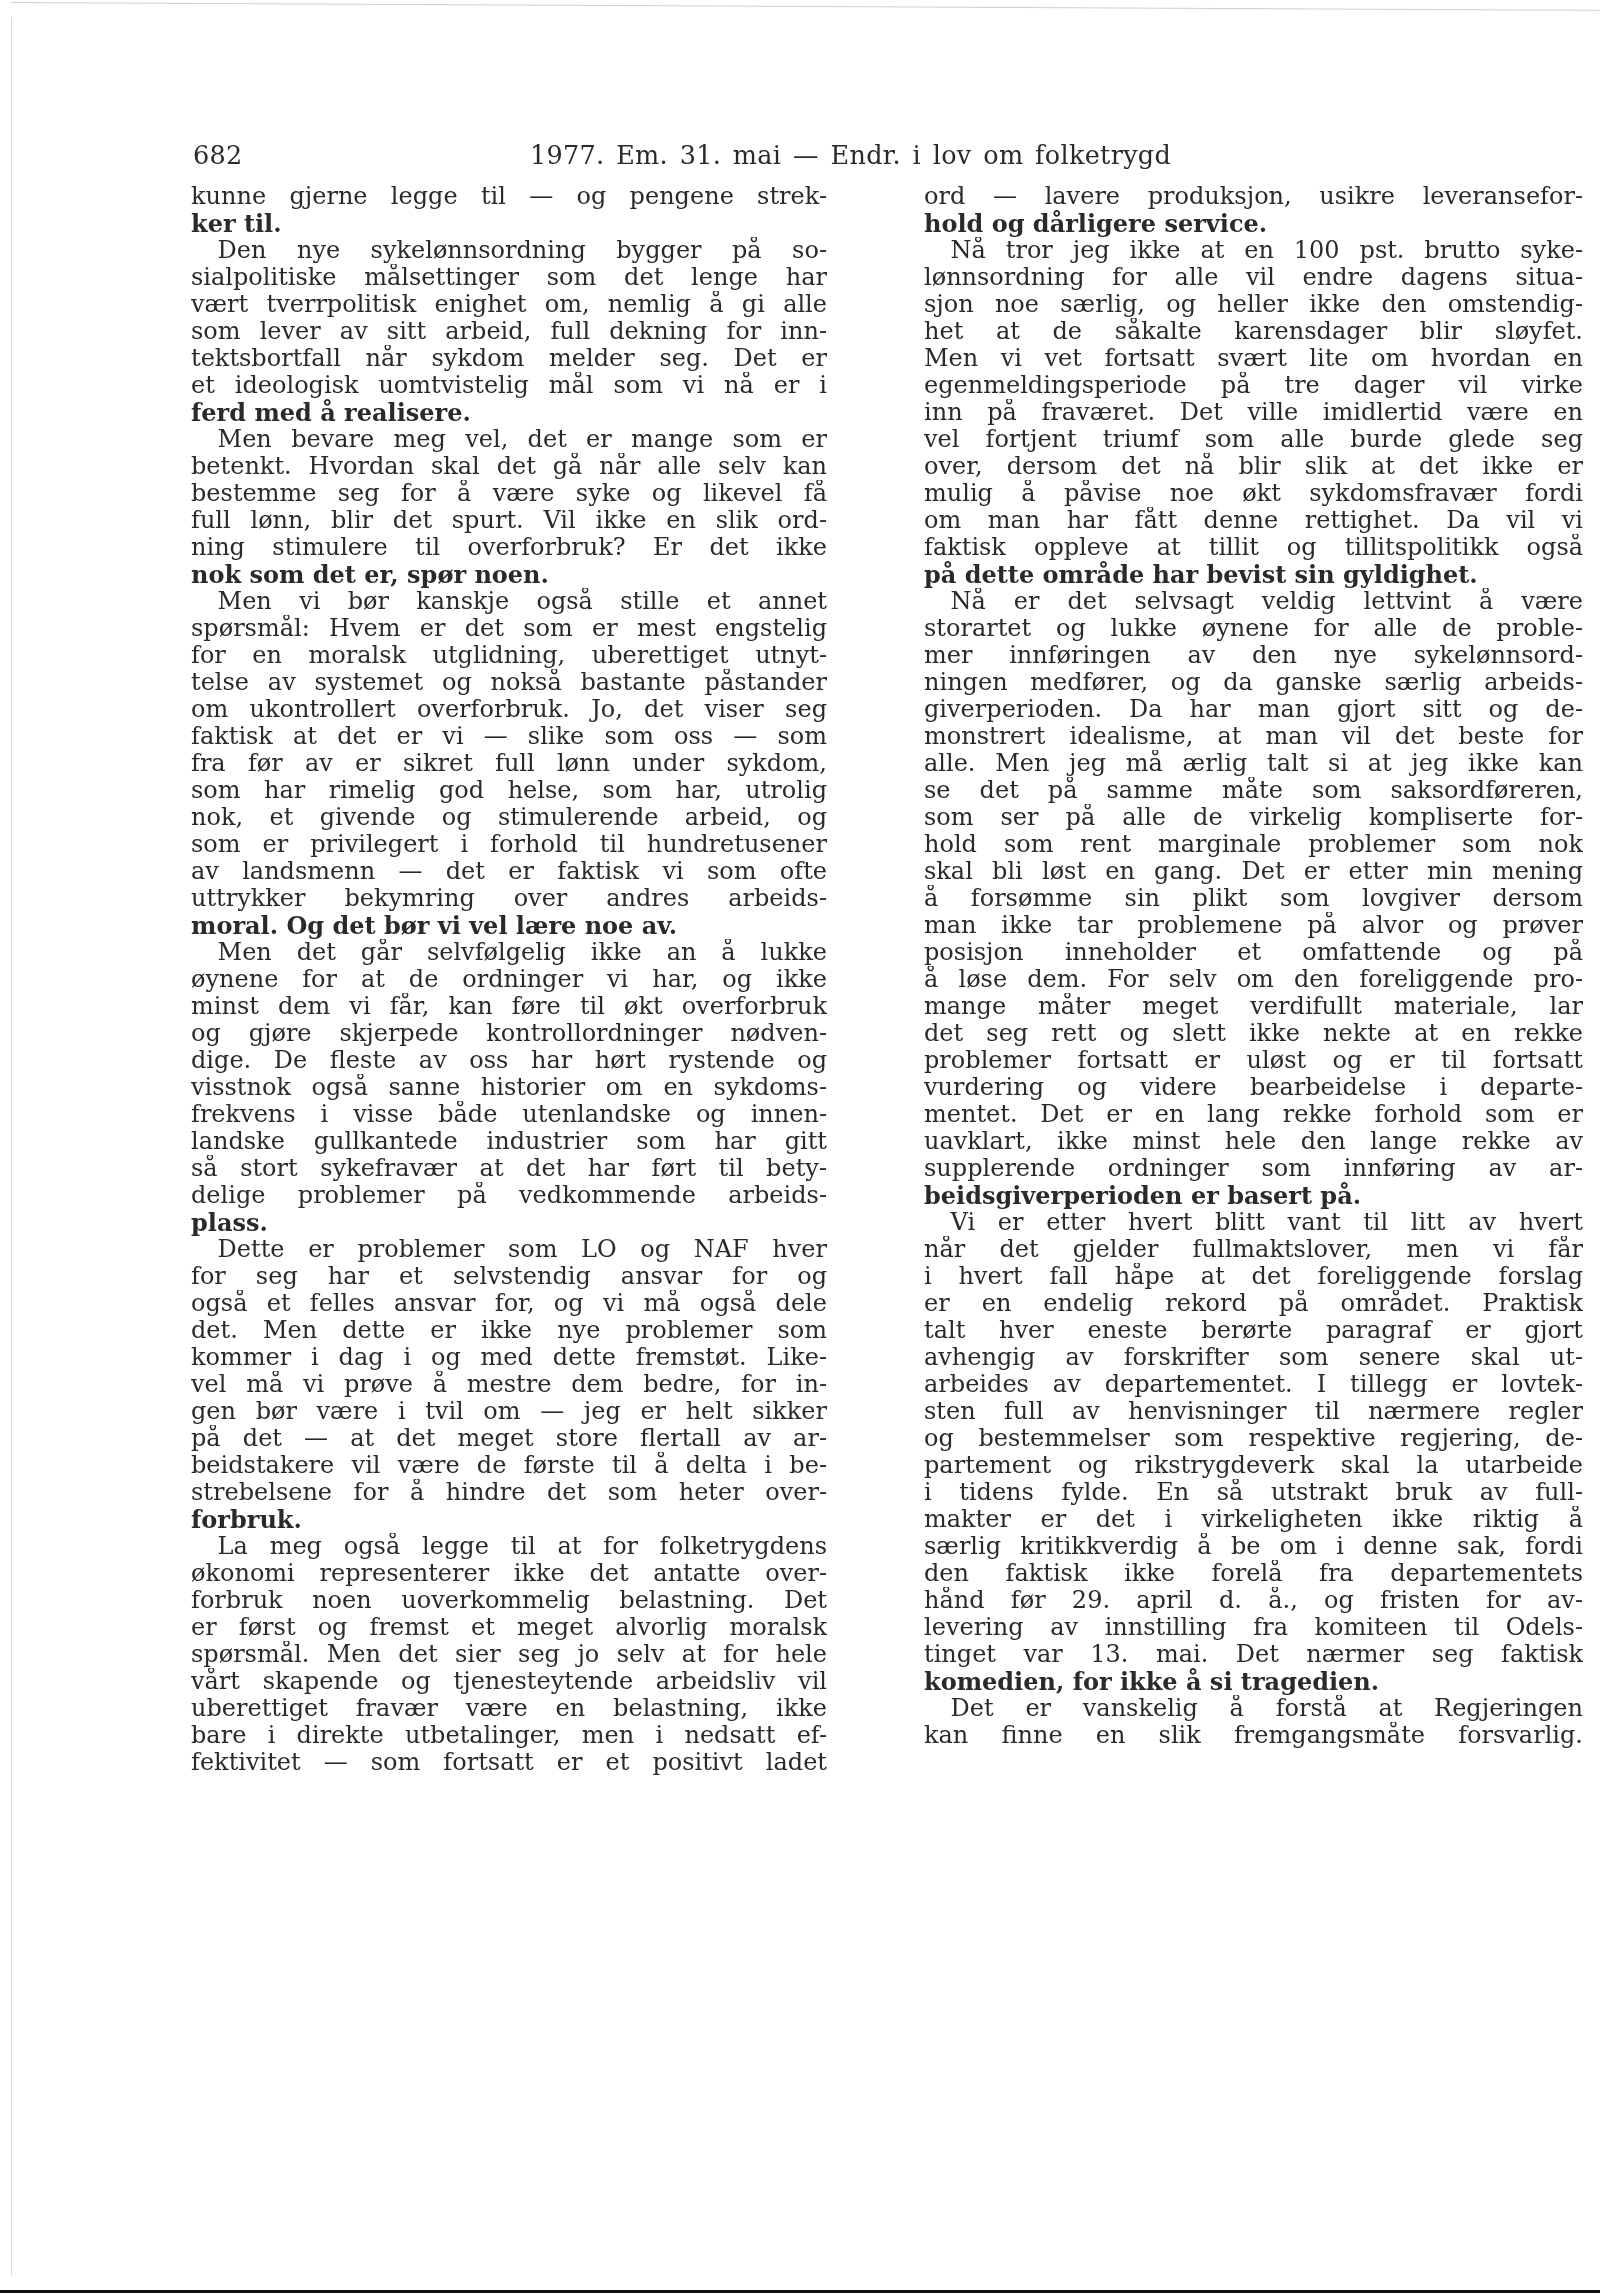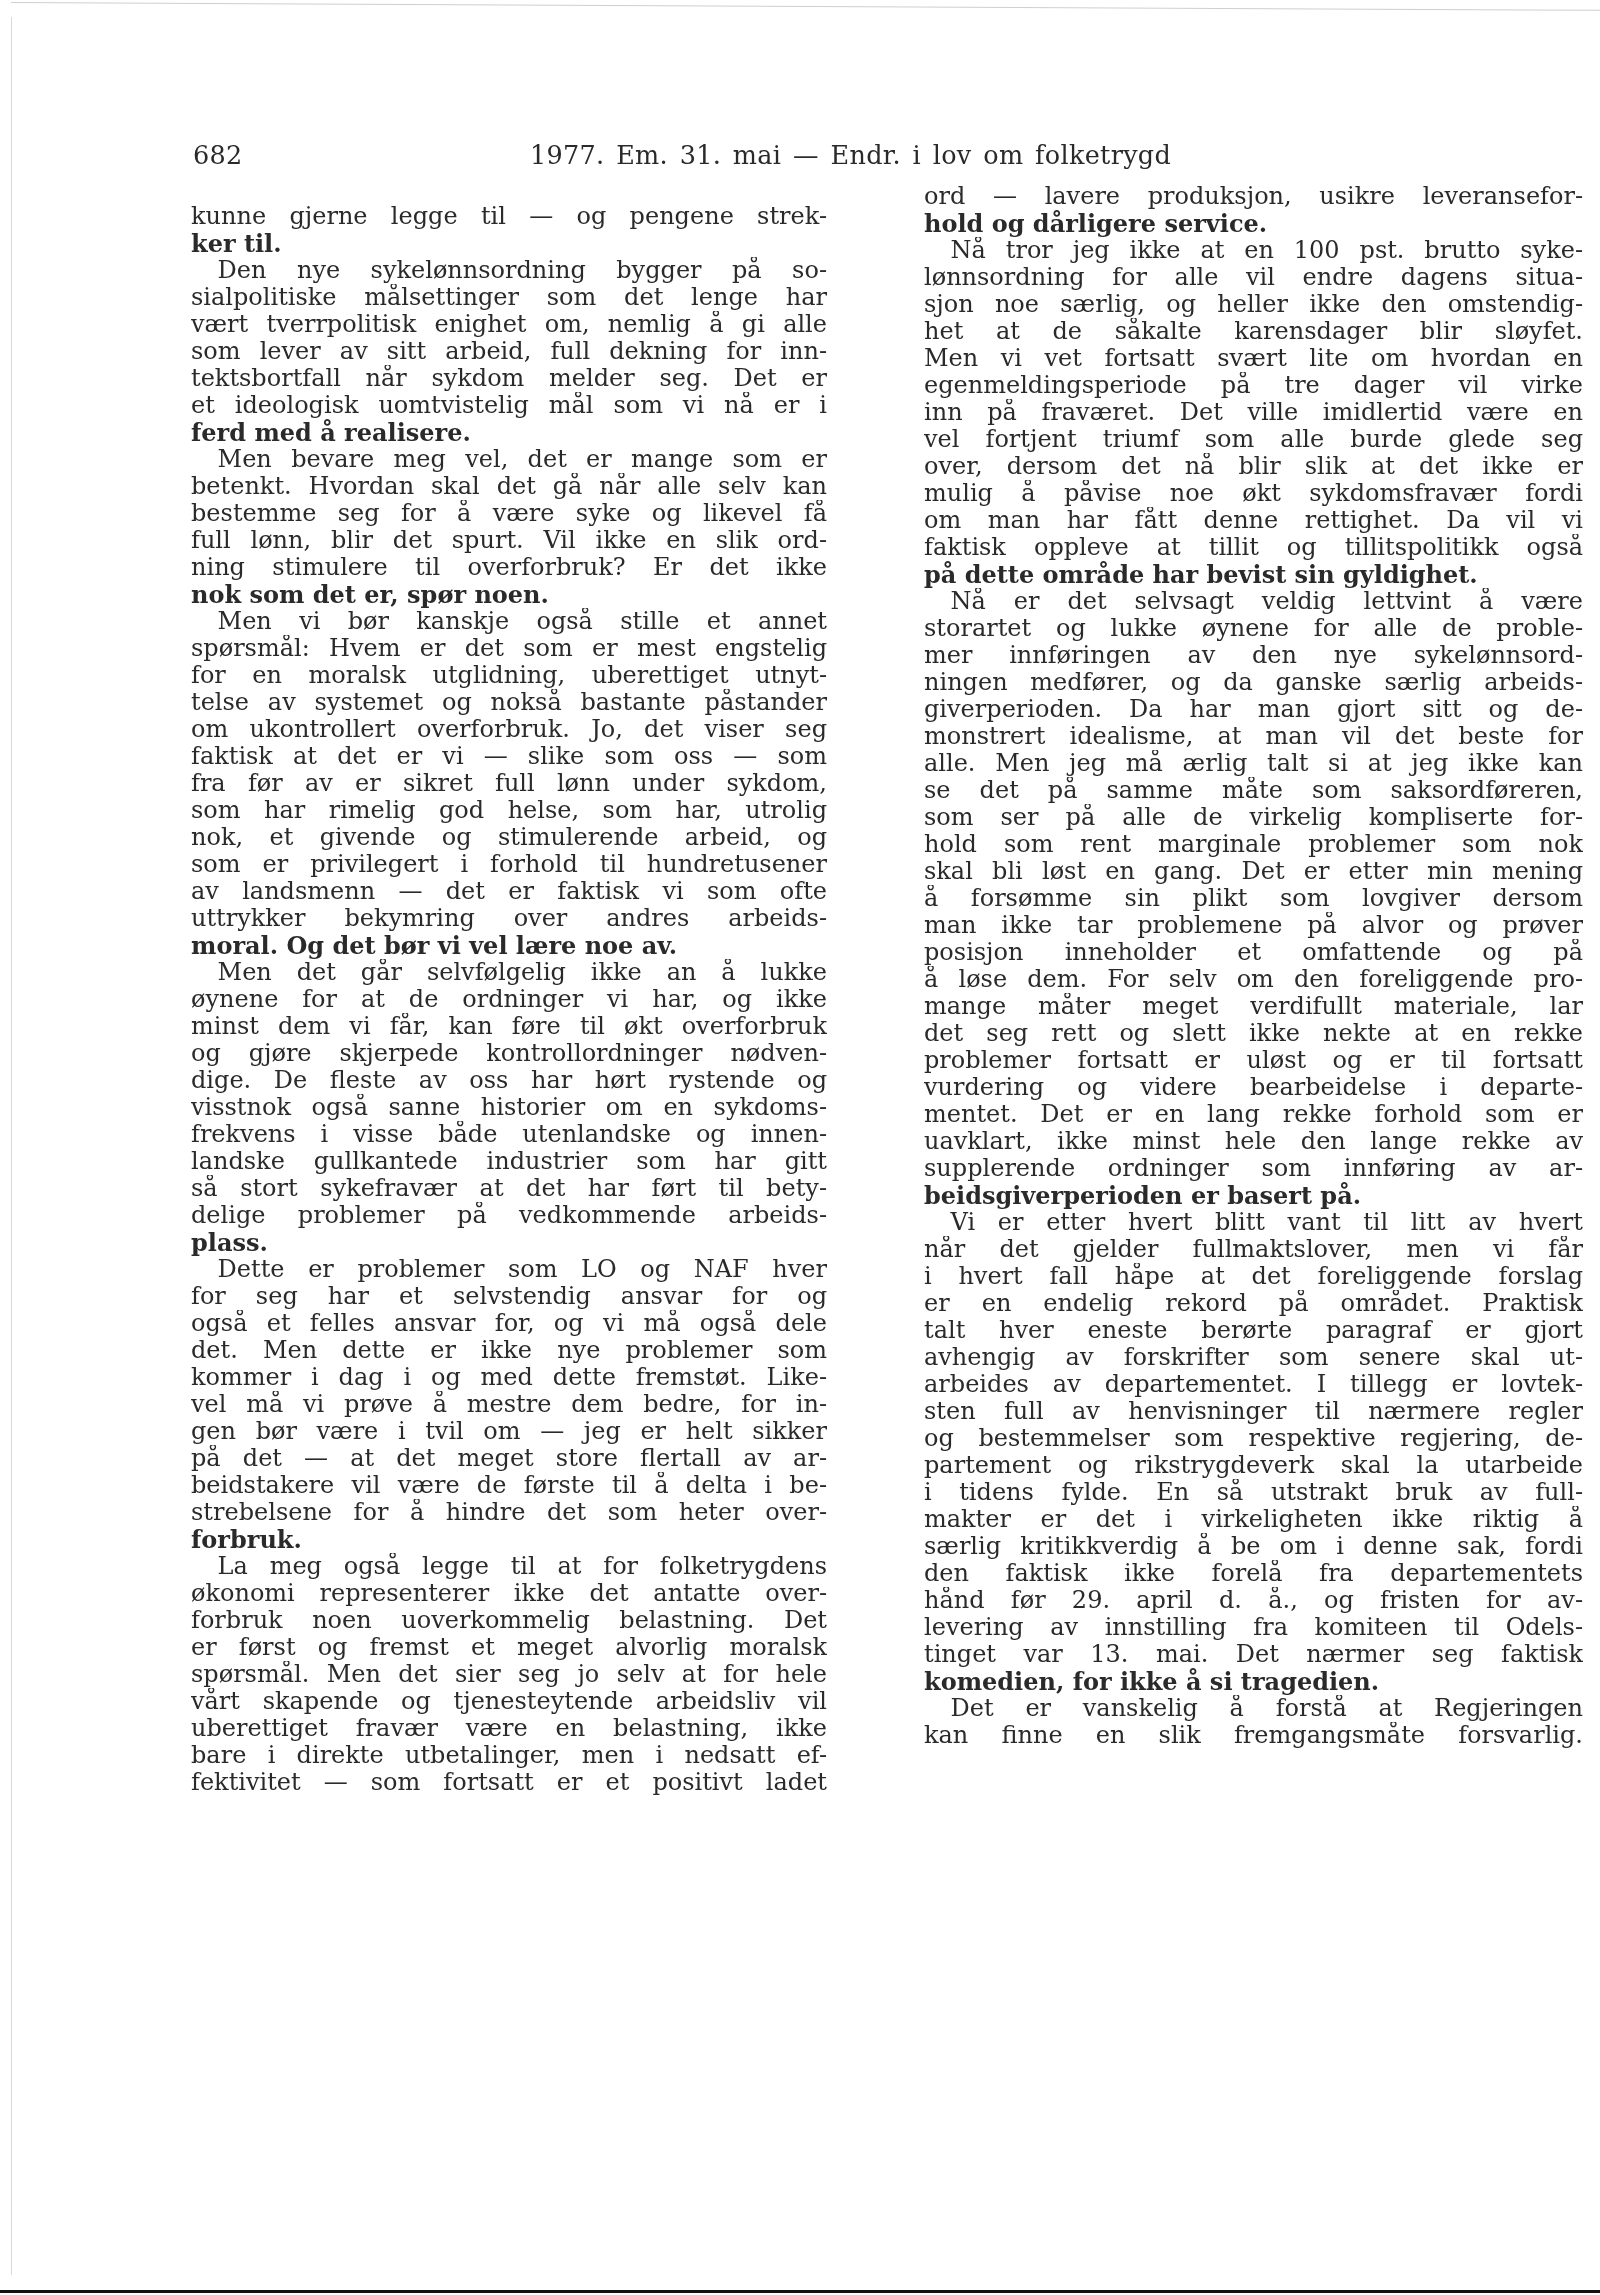--- a/index.html
+++ b/index.html
@@ -62,21 +62,21 @@
       top: 0;
       word-spacing: 3.3px;
     }
     .column {
       position: absolute;
       top: 183px;
       width: 636px;
       font-size: 24px;
       line-height: 27px;
     }
-    .col-left { left: 191px; margin-top: 20px; }
+    .col-left { left: 191px; }
     .col-right { left: 924px; width: 659px; }
     .line {
       display: block;
       height: 27px;
       white-space: nowrap;
       text-align: justify;
       text-align-last: justify;
       overflow: hidden;
     }
     .line.last {

